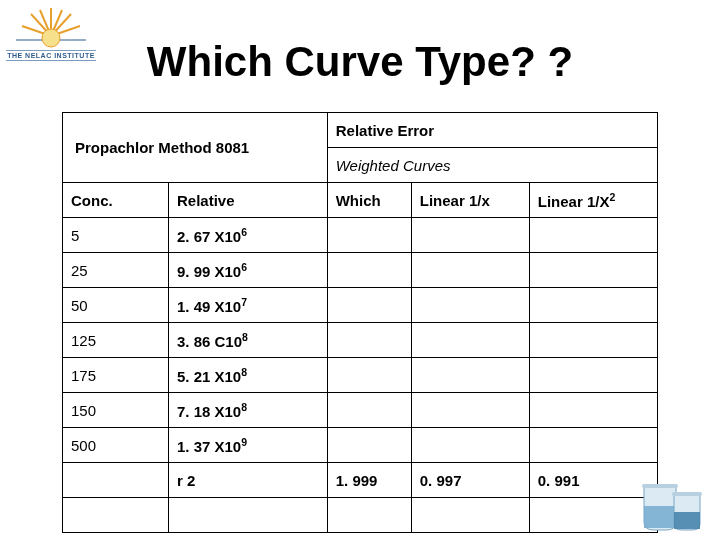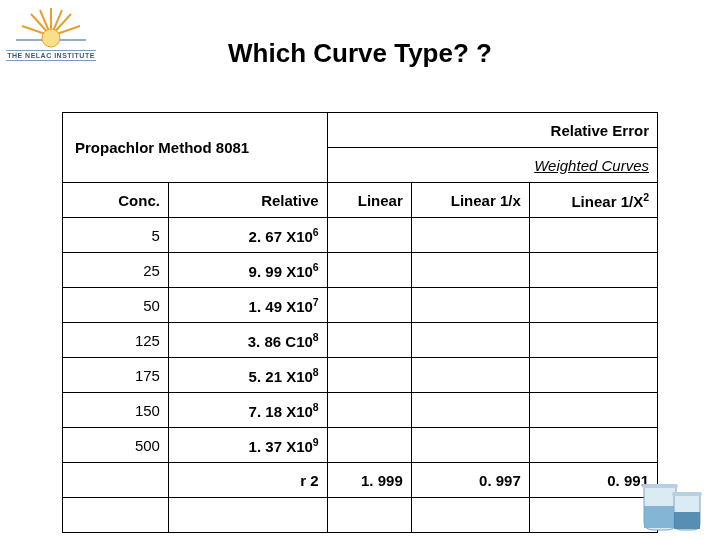--- a/index.html
+++ b/index.html
@@ -31,49 +31,48 @@
     padding: 1px 0;
     margin-top: 2px;
     font-weight: bold;
   }
   .title {
     position: absolute;
     top: 38px;
     left: 0;
     width: 720px;
     text-align: center;
-    font-size: 26px;
+    font-size: 42px;
     font-weight: bold;
     color: #000;
   }
   .table-wrap {
     position: absolute;
     top: 112px;
     left: 62px;
     width: 596px;
   }
   table {
     border-collapse: collapse;
     width: 100%;
   }
   td {
     border: 1px solid #000;
     font-size: 15px;
     padding: 6px 8px;
-    text-align: right;
+    text-align: left;
     vertical-align: middle;
     height: 22px;
   }
   td.wide {
     font-weight: bold;
   }
   td.italic {
     font-style: italic;
     font-weight: normal;
-    text-decoration: underline;
   }
   td.head-left {
     text-align: left;
     padding-left: 12px;
     font-weight: bold;
   }
   td.b { font-weight: bold; }
   td.resp { font-weight: bold; }
   sup { font-size: 0.7em; }
   .beakers {
@@ -110,21 +109,21 @@
         <tr>
     <td class="head-left" colspan="2" rowspan="2">Propachlor Method 8081</td>
     <td class="wide" colspan="3">Relative Error</td>
   </tr>
   <tr>
     <td class="wide italic" colspan="3">Weighted Curves</td>
   </tr>
   <tr>
     <td class="b">Conc.</td>
     <td class="b">Relative</td>
-    <td class="b">Linear</td>
+    <td class="b">Which</td>
     <td class="b">Linear 1/x</td>
     <td class="b"><span>Linear 1/X</span><sup>2</sup></td>
   </tr>
   <tr>
           <td>5</td>
           <td class="resp"><span>2. 67 X10</span><sup>6</sup></td>
           <td></td>
           <td></td>
           <td></td>
         </tr>

